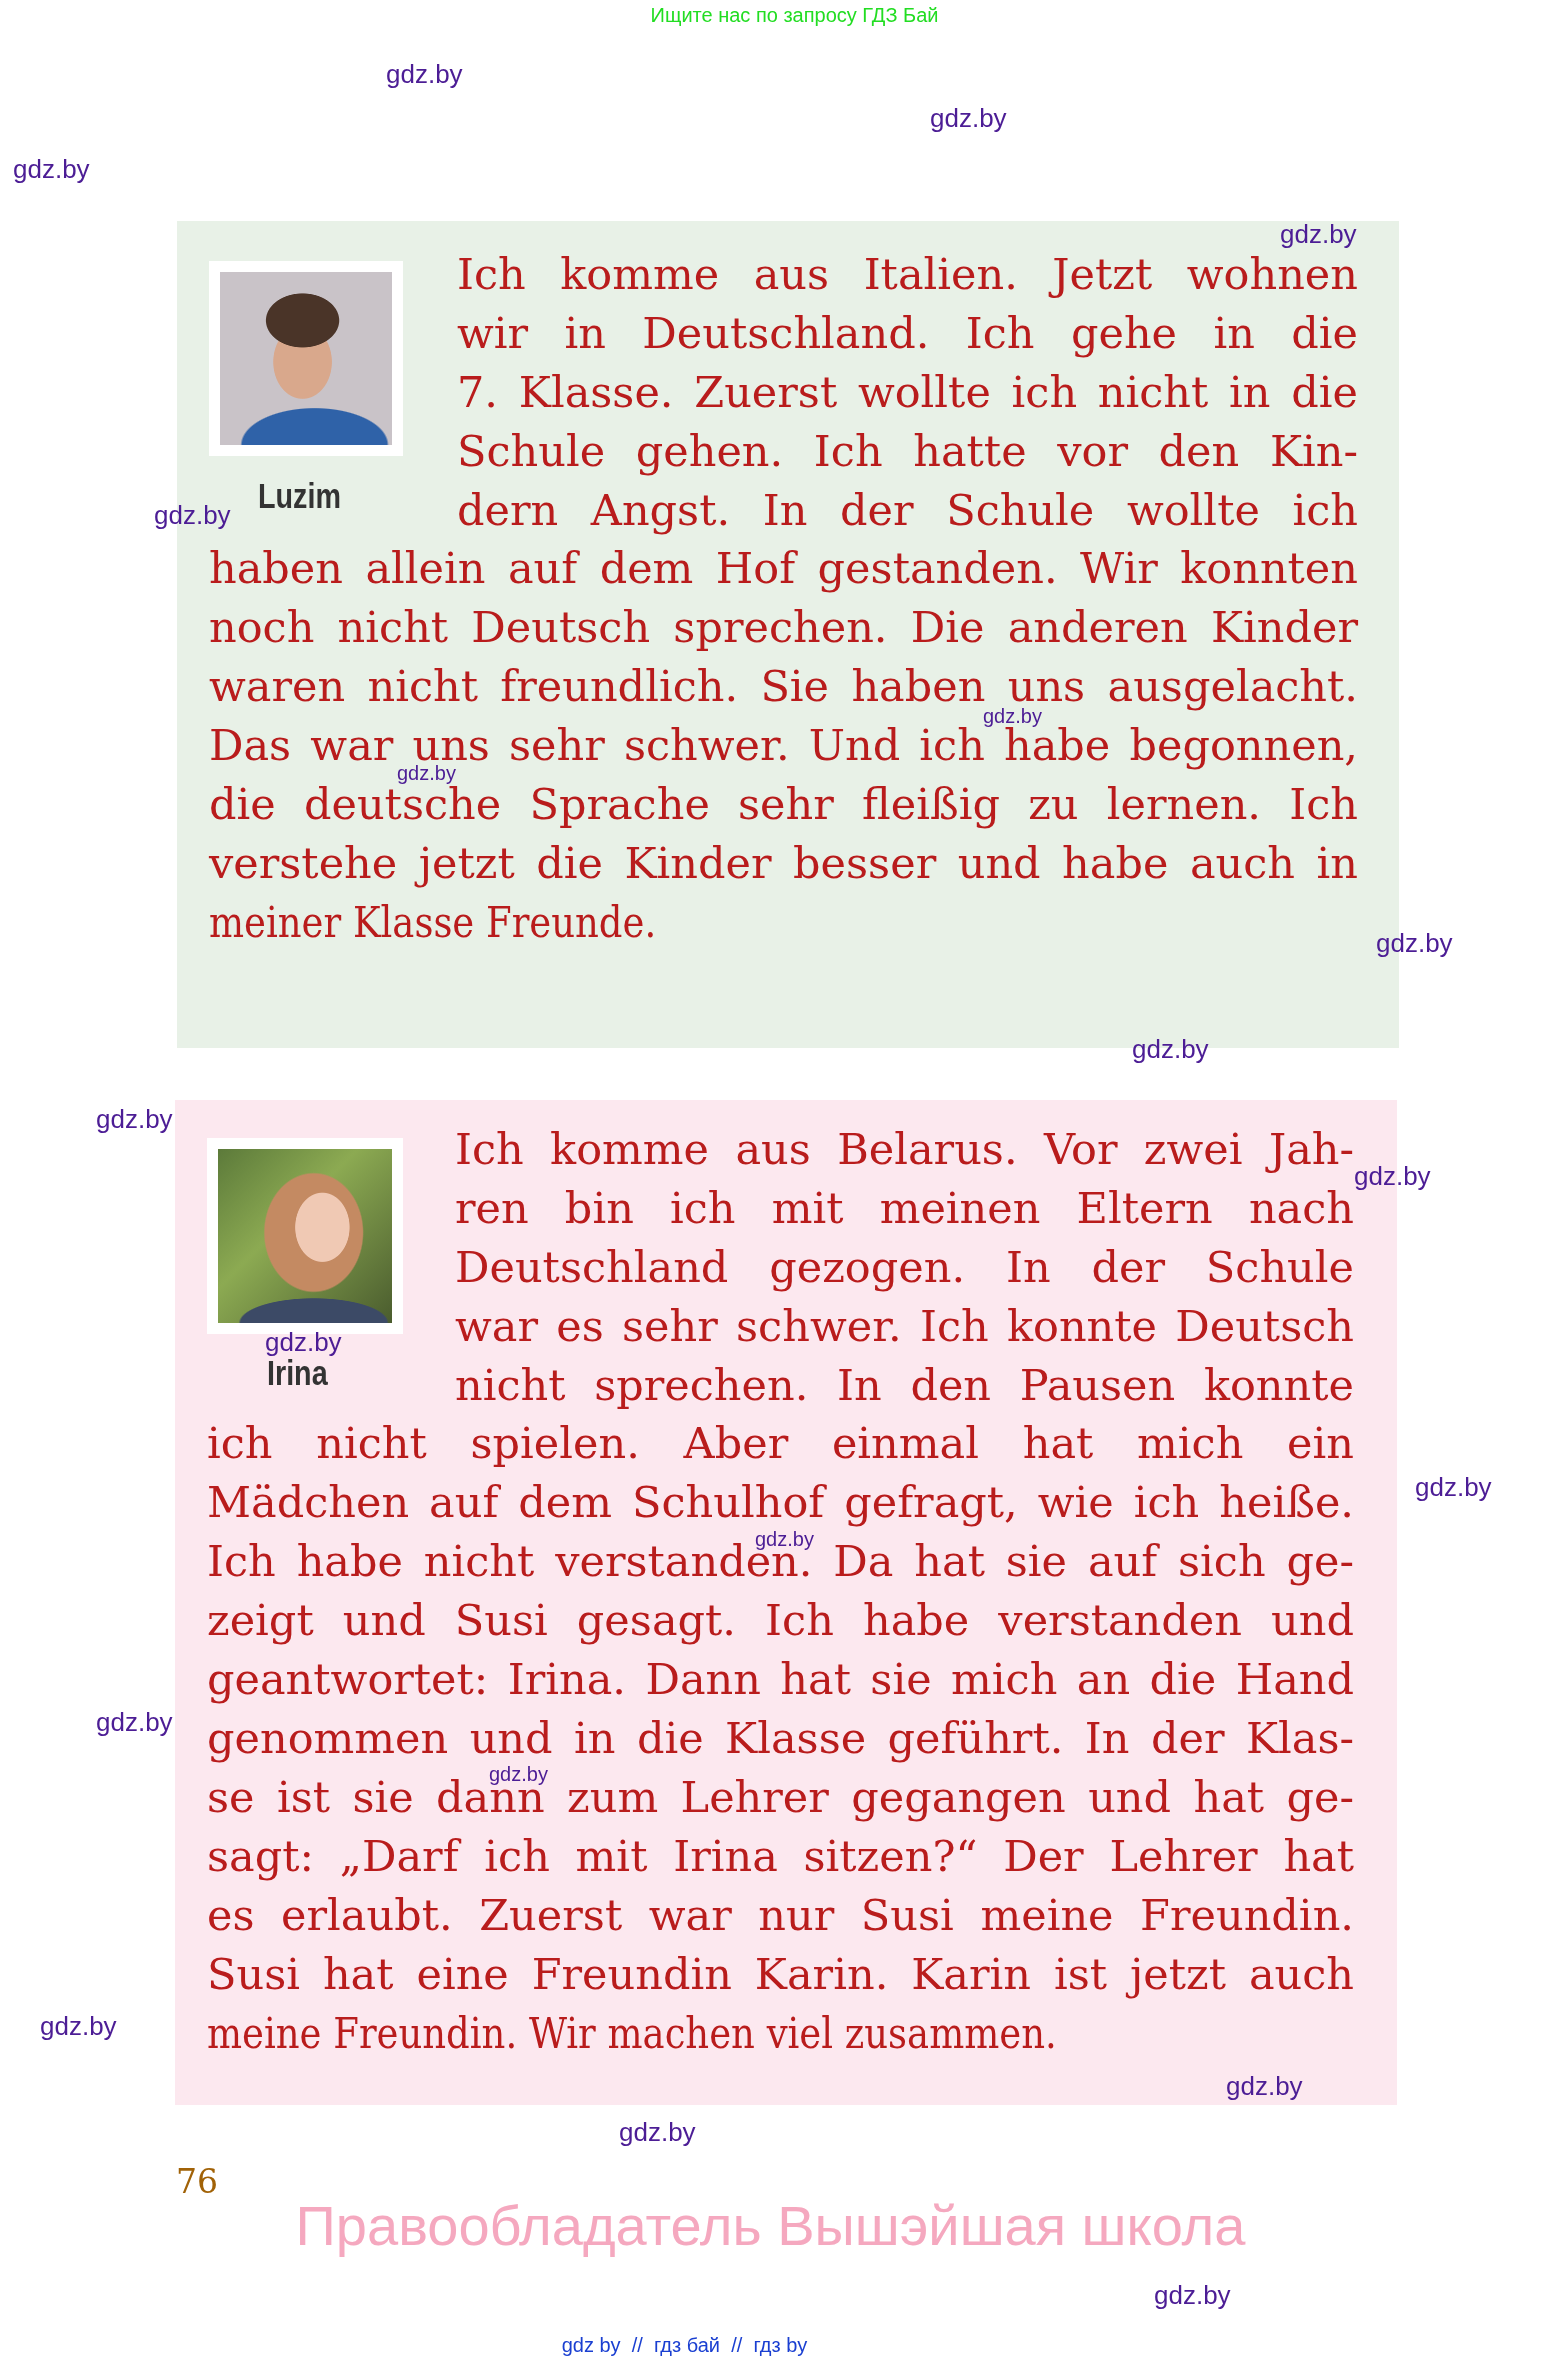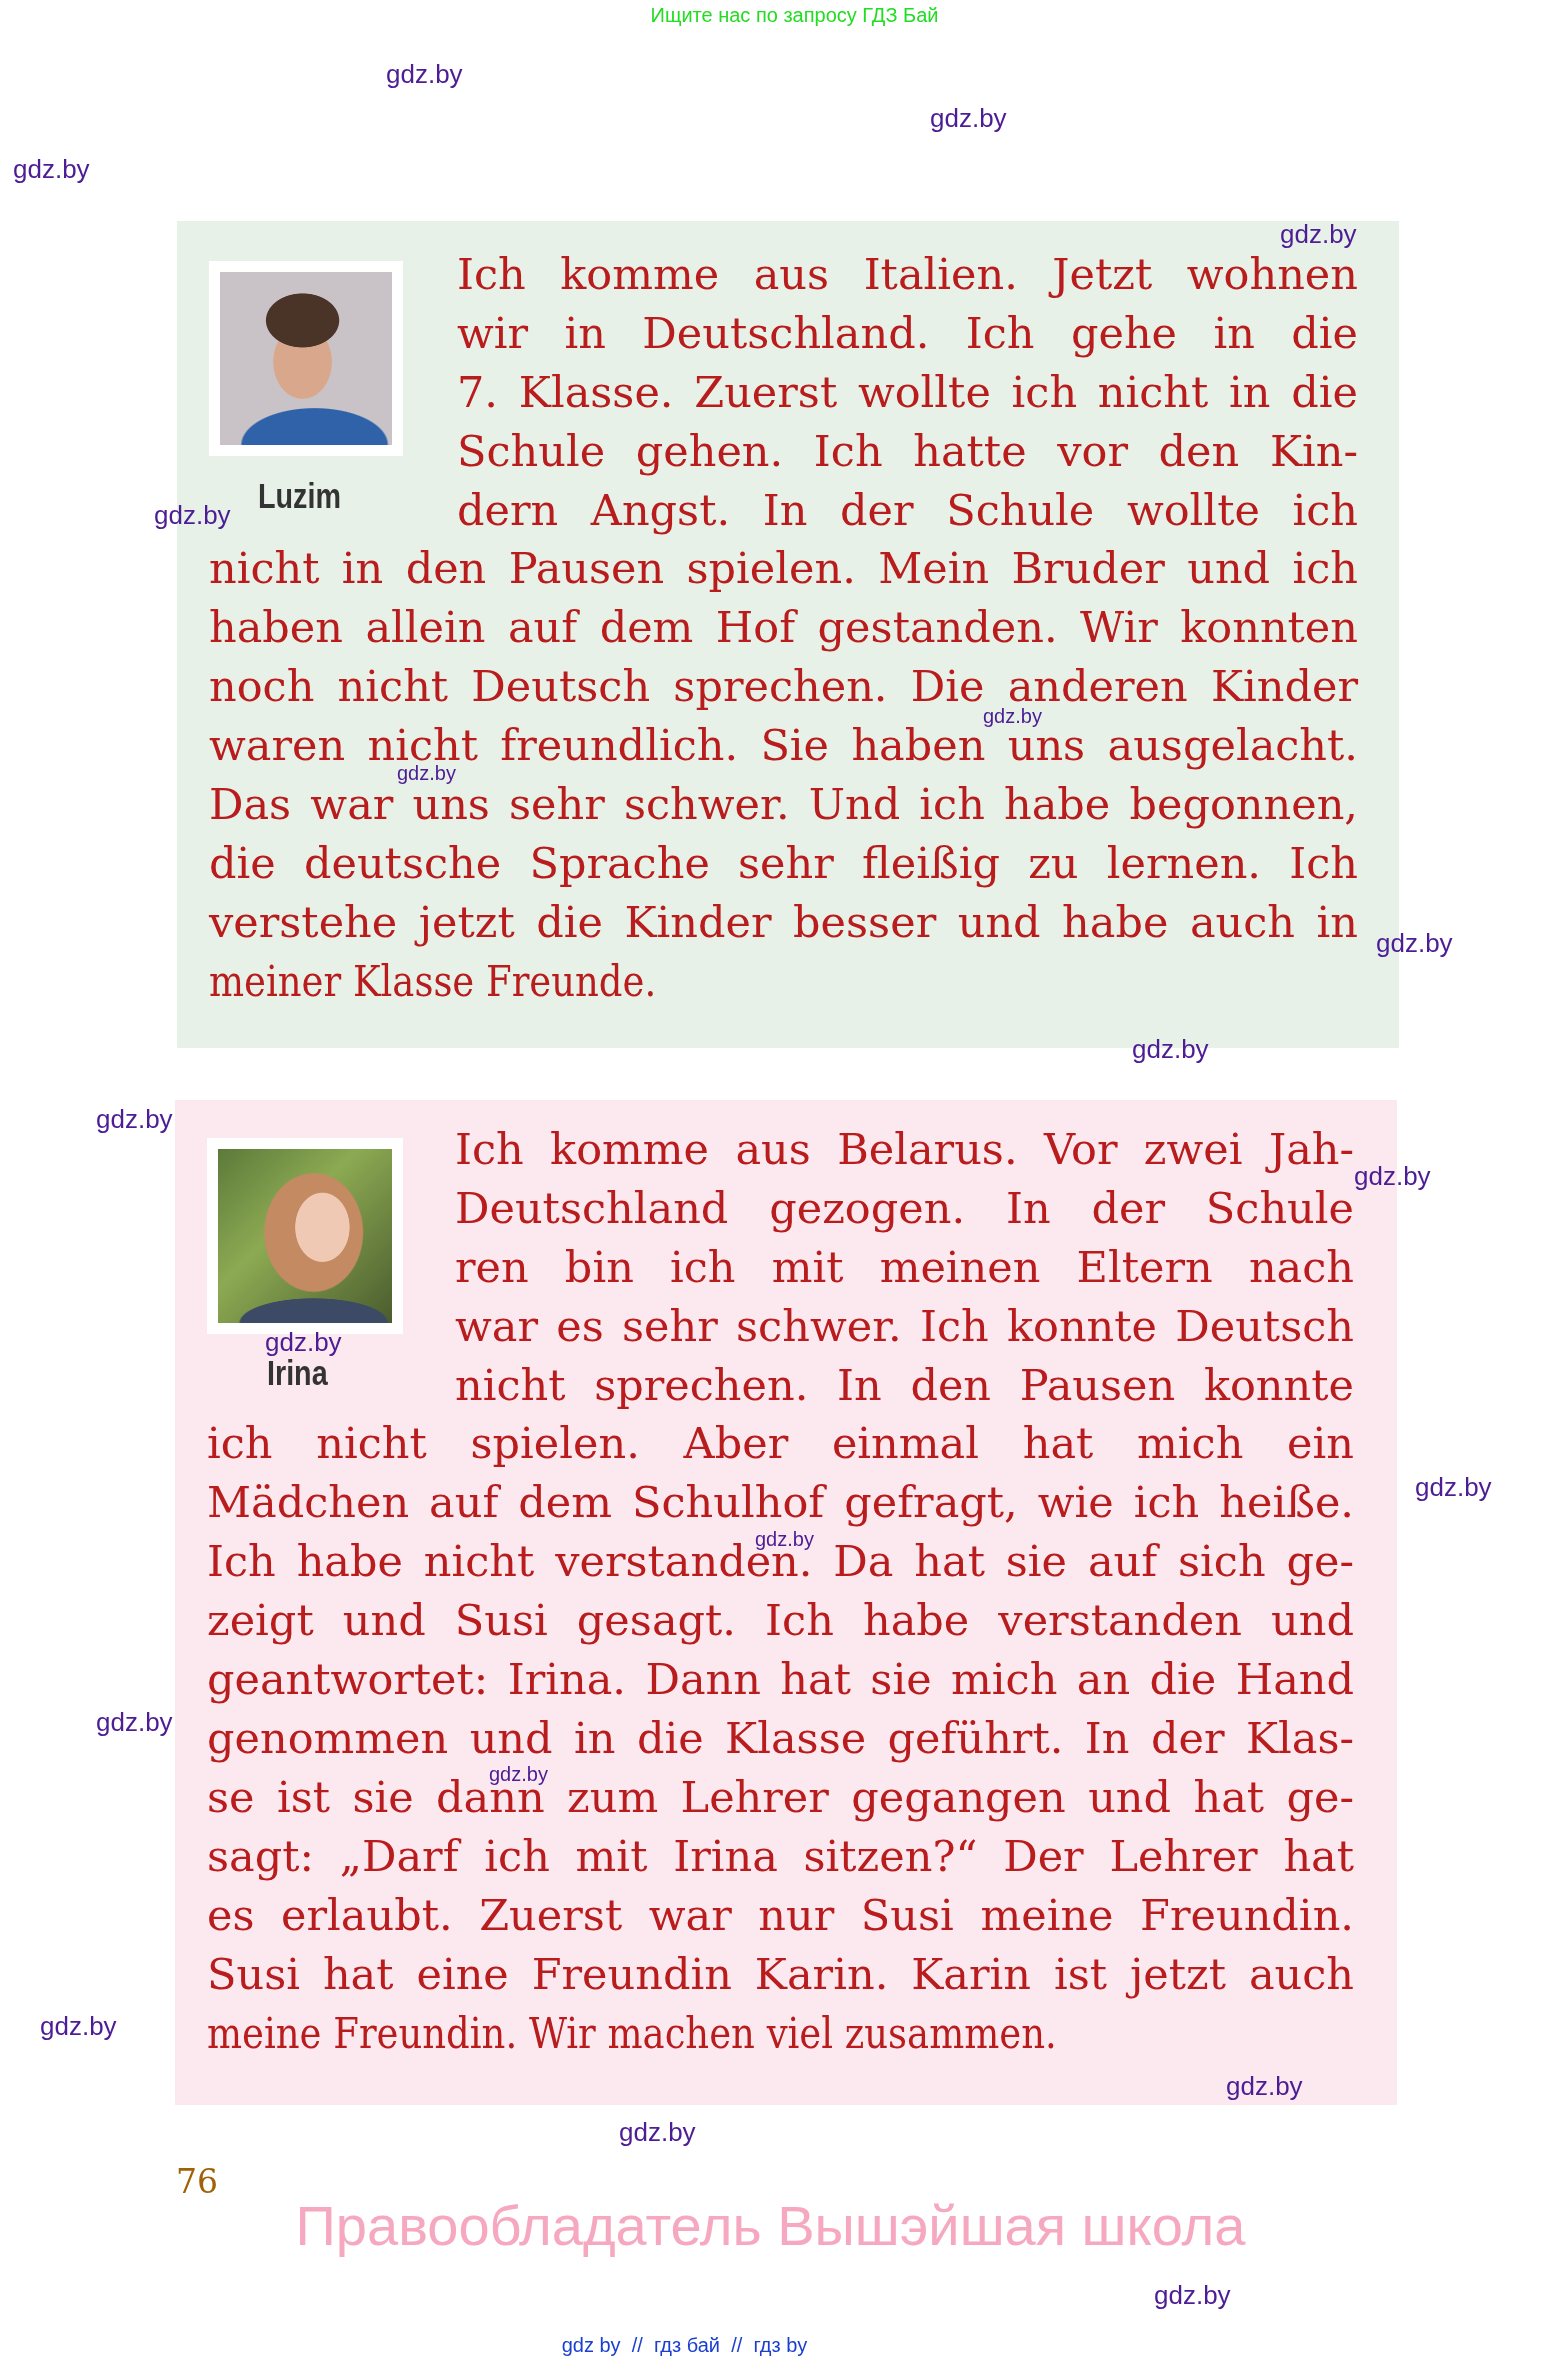--- a/index.html
+++ b/index.html
@@ -87,21 +87,20 @@
   </div>
   <div class="name-label">Luzim</div>
   <div class="text-block indent">
     <span class="line">Ich komme aus Italien. Jetzt wohnen</span>
     <span class="line">wir in Deutschland. Ich gehe in die</span>
     <span class="line">7. Klasse. Zuerst wollte ich nicht in die</span>
     <span class="line">Schule gehen. Ich hatte vor den Kin-</span>
     <span class="line">dern Angst. In der Schule wollte ich</span>
   </div>
   <div class="text-block full">
-    <span class="line">nicht in den Pausen spielen. Mein Bruder und ich</span>
     <span class="line">haben allein auf dem Hof gestanden. Wir konnten</span>
     <span class="line">noch nicht Deutsch sprechen. Die anderen Kinder</span>
     <span class="line">waren nicht freundlich. Sie haben uns ausgelacht.</span>
     <span class="line">Das war uns sehr schwer. Und ich habe begonnen,</span>
     <span class="line">die deutsche Sprache sehr fleißig zu lernen. Ich</span>
     <span class="line">verstehe jetzt die Kinder besser und habe auch in</span>
     <span class="line" style="transform: scaleX(0.86);">meiner Klasse Freunde.</span>
   </div>
 </div>
 
@@ -113,22 +112,22 @@
 <div class="wm" style="left:1132px;top:1036px;">gdz.by</div>
 <div class="wm" style="left:96px;top:1106px;">gdz.by</div>
 
 <div class="card pink">
   <div class="photo-frame">
     <div class="photo girl"></div>
   </div>
   <div class="name-label">Irina</div>
   <div class="text-block indent">
     <span class="line">Ich komme aus Belarus. Vor zwei Jah-</span>
+    <span class="line">ren bin ich mit meinen Eltern nach</span>
     <span class="line">Deutschland gezogen. In der Schule</span>
-    <span class="line">ren bin ich mit meinen Eltern nach</span>
     <span class="line">war es sehr schwer. Ich konnte Deutsch</span>
     <span class="line">nicht sprechen. In den Pausen konnte</span>
   </div>
   <div class="text-block full">
     <span class="line">ich nicht spielen. Aber einmal hat mich ein</span>
     <span class="line">Mädchen auf dem Schulhof gefragt, wie ich heiße.</span>
     <span class="line">Ich habe nicht verstanden. Da hat sie auf sich ge-</span>
     <span class="line">zeigt und Susi gesagt. Ich habe verstanden und</span>
     <span class="line">geantwortet: Irina. Dann hat sie mich an die Hand</span>
     <span class="line">genommen und in die Klasse geführt. In der Klas-</span>

